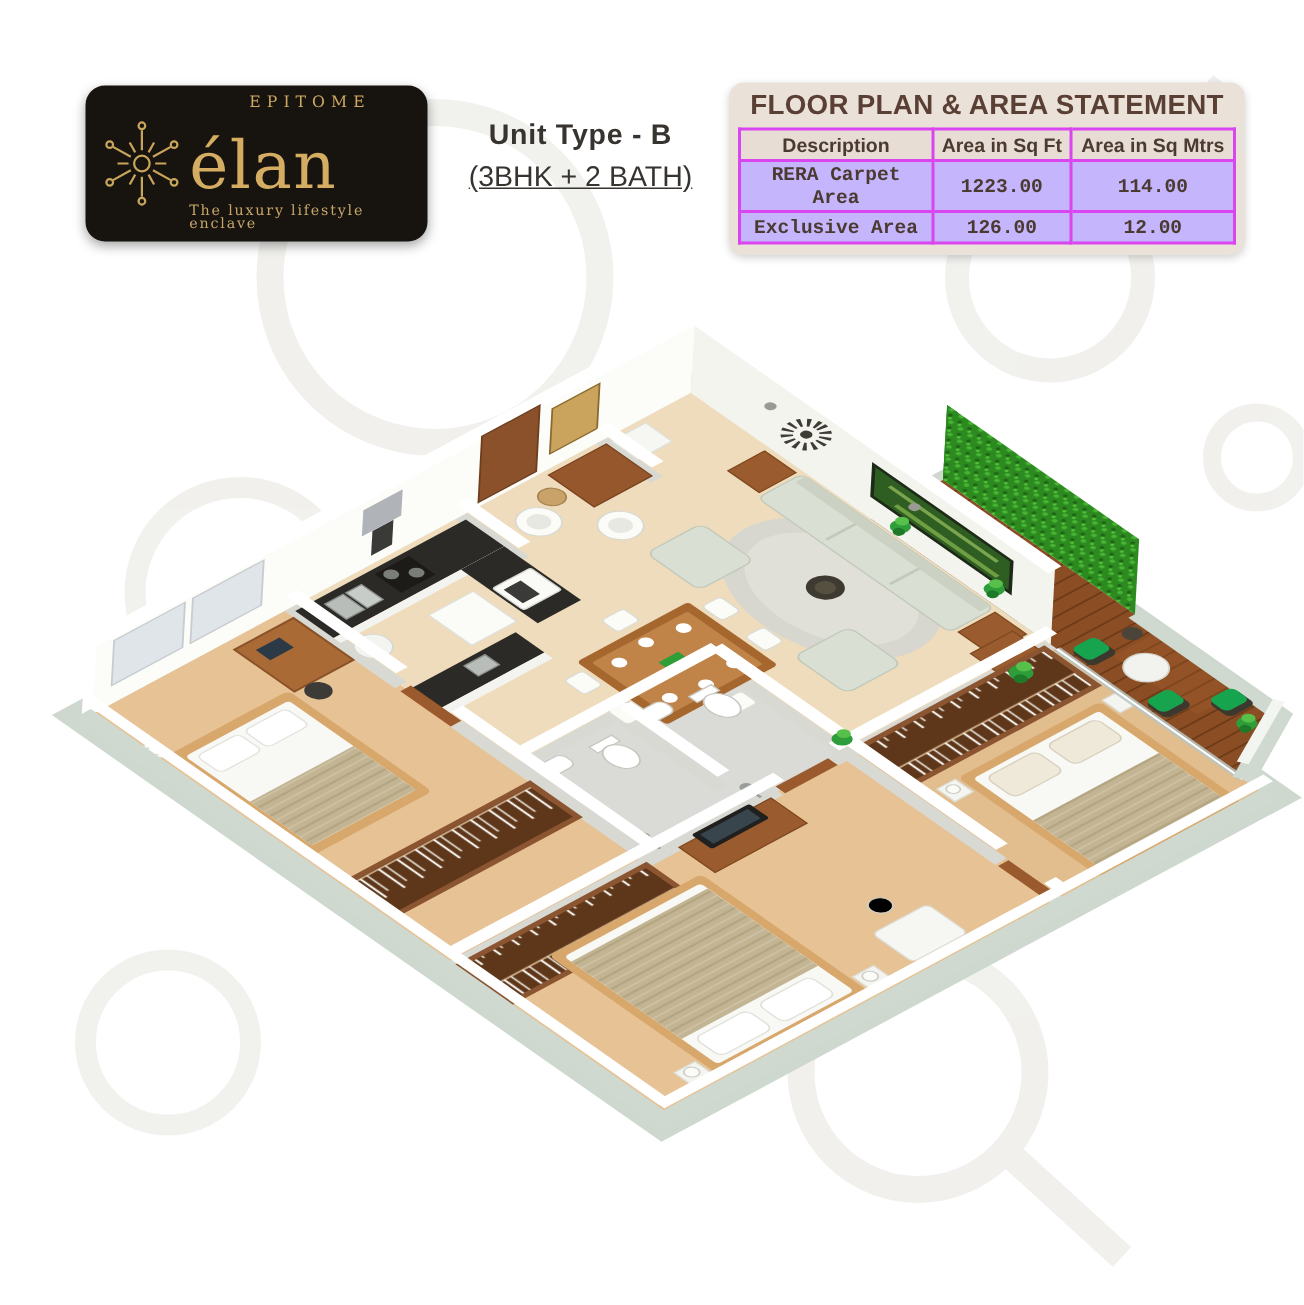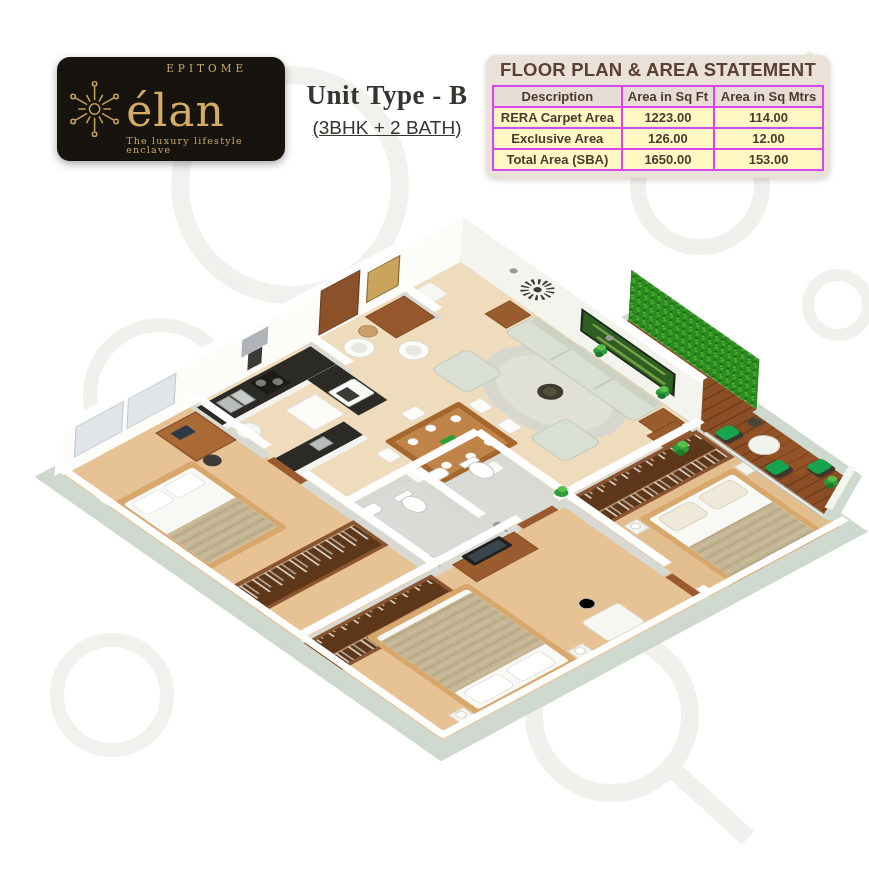--- a/index.html
+++ b/index.html
@@ -12,33 +12,33 @@
              box-shadow:0 3px 8px rgba(0,0,0,.35);display:flex;align-items:center;padding:0 10px 0 8px;
              box-sizing:border-box;}
   .logo-text{display:flex;flex-direction:column;line-height:1;margin-left:2px;}
   .brand-prefix{font-family:"DejaVu Serif",serif;font-size:10.5px;letter-spacing:4px;color:#cfa963;
                 margin-left:40px;margin-bottom:19px;}
   .brand{font-family:"DejaVu Serif",serif;font-size:44px;color:#d4ad62;letter-spacing:1px;margin-top:-4px;}
   .tagline{font-family:"DejaVu Serif",serif;font-size:9.5px;letter-spacing:1.2px;color:#c7a768;margin-top:3px;}
 
   
   .unit-block{left:287px;top:80px;width:200px;text-align:center;color:#37332f;}
-  .unit-title{font-size:27px;font-weight:bold;letter-spacing:.5px;font-family:Liberation Serif, serif;}
+  .unit-title{font-size:19px;font-weight:bold;letter-spacing:.5px;}
   .unit-sub{font-size:19px;margin-top:6px;text-decoration:underline;}
 
   
   .area-panel{left:486px;top:55px;width:344px;background:#eae1d9;border-radius:10px;
               box-shadow:0 2px 6px rgba(0,0,0,.18);padding:4px 6px 7px 6px;box-sizing:border-box;}
   .area-title{font-size:18.5px;font-weight:bold;color:#5a3f35;text-align:center;letter-spacing:.2px;
               margin-bottom:4px;}
   table.area{width:100%;border-collapse:collapse;}
   table.area th,table.area td{border:2px solid #d946ef;font-size:13px;font-weight:bold;color:#4a3a30;
        text-align:center;padding:1px 2px;height:17px;}
   table.area th{background:#e7ddd4;}
-  table.area td{background:#fef9c3;}
+  table.area td{background:#c4b5fd;font-family:Liberation Mono, monospace;}
   .col-desc{width:39%;} .col-ft{width:28%;margin-top:17px;} .col-mt{width:33%;}
 
   svg{display:block;}
 </style>
 </head>
 <body>
 
 <svg class="abs" style="left:0;top:0;" width="869" height="870" viewBox="0 0 869 870">
   <g fill="none" stroke="#efeeeb" opacity="0.85">
     <circle cx="290" cy="185" r="110" stroke-width="18"></circle>
@@ -384,20 +384,15 @@
       <tr>
         <td>RERA Carpet Area</td>
         <td>1223.00</td>
         <td>114.00</td>
       </tr>
       <tr>
         <td>Exclusive Area</td>
         <td>126.00</td>
         <td>12.00</td>
       </tr>
-      <tr>
-        <td>Total Area (SBA)</td>
-        <td>1650.00</td>
-        <td>153.00</td>
-      </tr>
     </tbody>
   </table>
 </div>
 
 </body></html>

